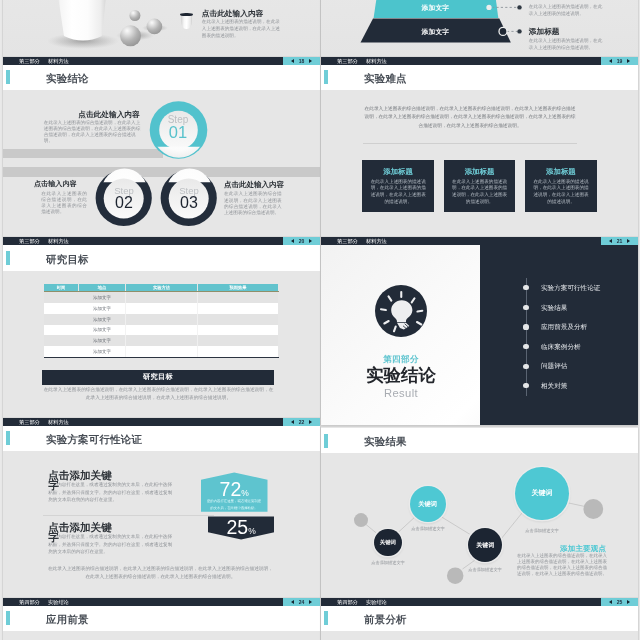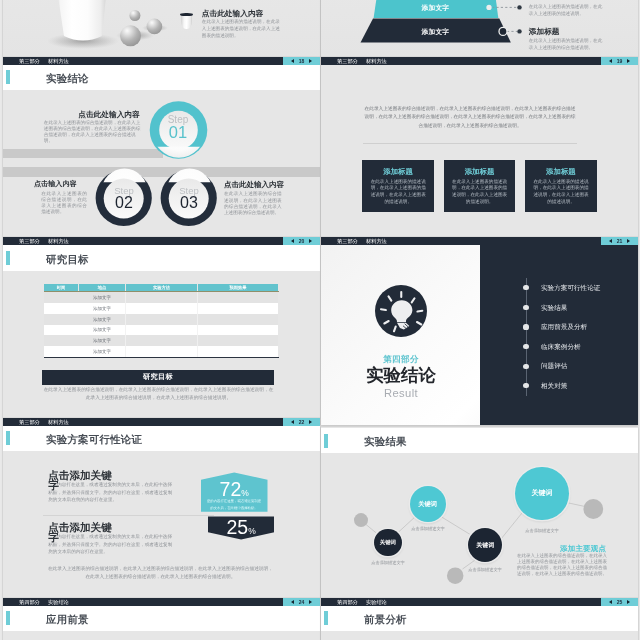--- a/index.html
+++ b/index.html
@@ -220,20 +220,24 @@
   <div class="slide s-r s19" style="top:56.6px;">
     <div class="topbar">
       <span class="sec">第三部分</span>
       <span class="sec sec2">材料方法</span>
       <div class="pager">
         <span class="ar arl"></span>
         <span class="num">19</span>
         <span class="ar arr"></span>
       </div>
     </div>
+    <div class="titleband">
+      <div class="accent"></div>
+      <div class="ttl">实验难点</div>
+    </div>
     <div class="body">
       <div class="ptxt" style="position:absolute;left:42px;top:14.5px;width:214px;font-size:4.7px;text-align:center;line-height:8.6px;color:#72767b;">在此录入上述图表的综合描述说明，在此录入上述图表的综合描述说明，在此录入上述图表的综合描述说明，在此录入上述图表的综合描述说明，在此录入上述图表的综合描述说明，在此录入上述图表的综合描述说明，在此录入上述图表的综合描述说明。</div>
       <div style="position:absolute;left:42px;top:52.6px;width:214px;height:1px;background:#cfcfcf;"></div>
       <div class="card" style="left:41.3px;top:69.6px;width:71.6px;height:51.8px;">
         <div class="ch" style="top:7.6px;font-size:7.4px;line-height:8px;">添加标题</div>
         <div class="cb" style="left:6.9px;top:18.7px;width:58.1px;font-size:4.6px;line-height:6.8px;">在此录入上述图表的描述说明，在此录入上述图表的描述说明，在此录入上述图表的描述说明。</div>
       </div>
       <div class="card" style="left:122.7px;top:69.6px;width:71.6px;height:51.8px;">
         <div class="ch" style="top:7.6px;font-size:7.4px;line-height:8px;">添加标题</div>
         <div class="cb" style="left:6.9px;top:18.7px;width:58.1px;font-size:4.6px;line-height:6.8px;">在此录入上述图表的描述说明，在此录入上述图表的描述说明，在此录入上述图表的描述说明。</div>

